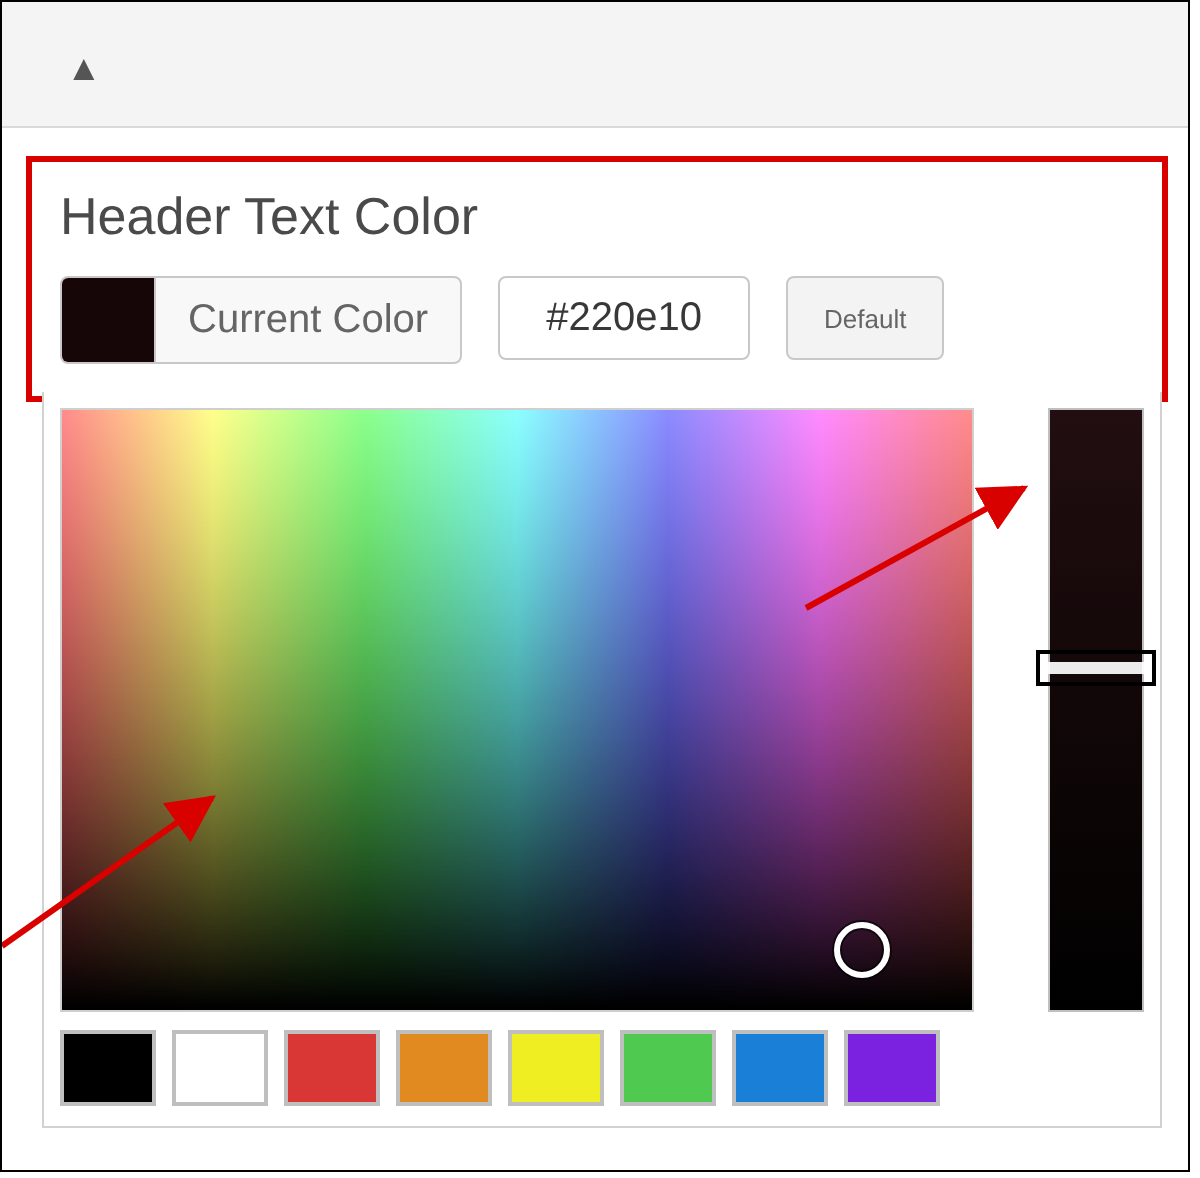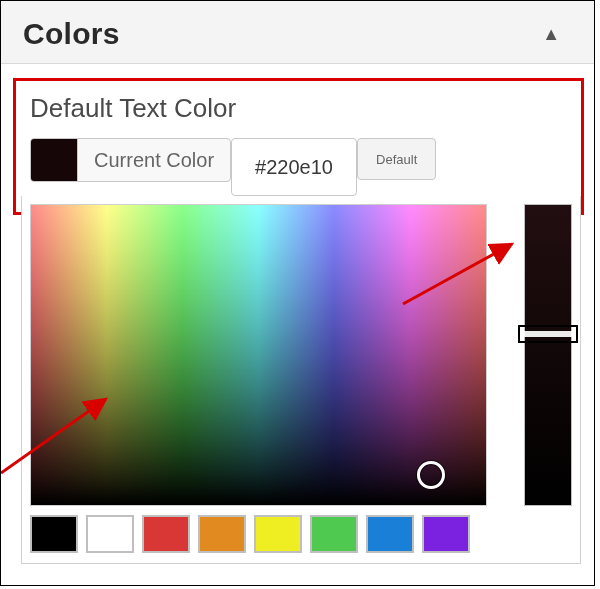--- a/index.html
+++ b/index.html
@@ -53,20 +53,21 @@
     background: #fff;
   }
   .ctrl-label {
     font-size: 26px;
     color: #4a4a4a;
     font-weight: 500;
     margin-bottom: 14px;
   }
   .ctrl-row {
     display: flex;
+    gap: 18px;
     align-items: stretch;
   }
   .swatch-btn {
     display: flex;
     align-items: stretch;
     border: 1px solid #c8c8c8;
     border-radius: 4px;
     background: #f8f8f8;
     overflow: hidden;
     height: 42px;
@@ -78,21 +79,21 @@
   }
   .swatch-text {
     padding: 0 16px;
     display: flex;
     align-items: center;
     font-size: 20px;
     color: #656565;
   }
   .hex-input {
     width: 126px;
-    height: 58px;
+    height: 42px;
     border: 1px solid #c8c8c8;
     border-radius: 4px;
     font-size: 20px;
     color: #383838;
     text-align: center;
     box-sizing: border-box;
     background: #fff;
   }
   .btn {
     height: 42px;
@@ -210,26 +211,25 @@
     inset: 0;
     pointer-events: none;
   }
 </style>
 </head>
 <body>
 
 <div class="viewport">
 
   <div class="section-header">
-    <div class="section-title">Colors</div>
     <div class="collapse-caret">▲</div>
   </div>
 
   <div class="ctrl-box">
-    <div class="ctrl-label">Default Text Color</div>
+    <div class="ctrl-label">Header Text Color</div>
     <div class="ctrl-row">
       <div class="swatch-btn">
         <div class="swatch-chip" style="background:#170608"></div>
         <div class="swatch-text">Current Color</div>
       </div>
       <input class="hex-input" value="#220e10" style="">
       <button class="btn">Default</button>
     </div>
   </div>
 

